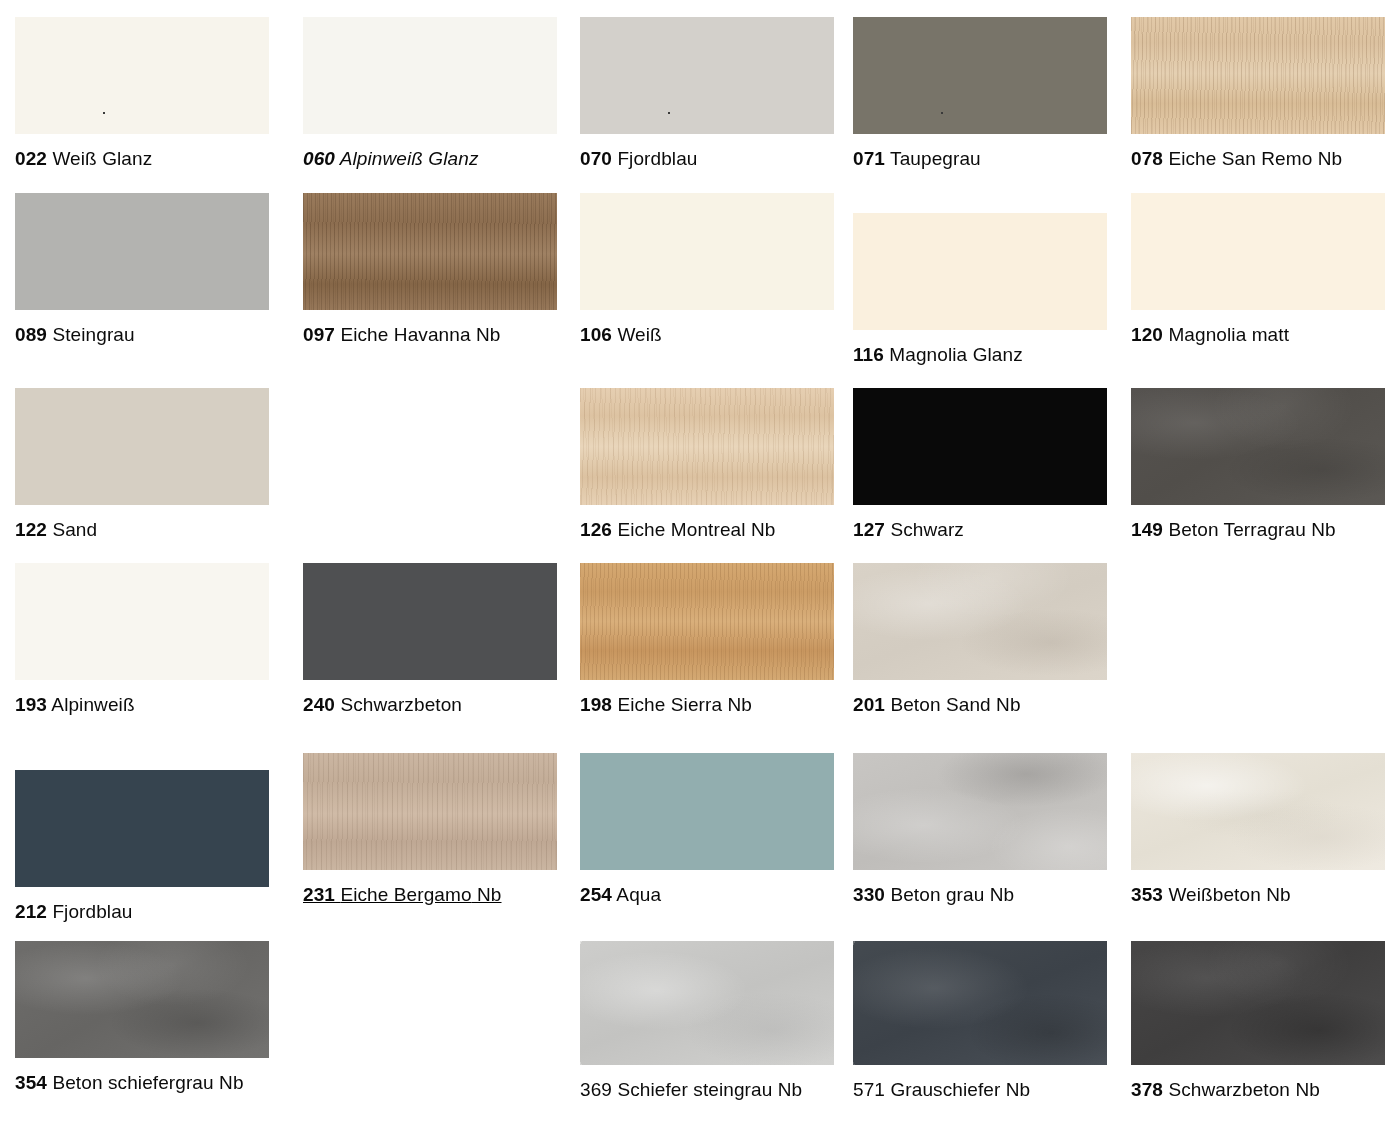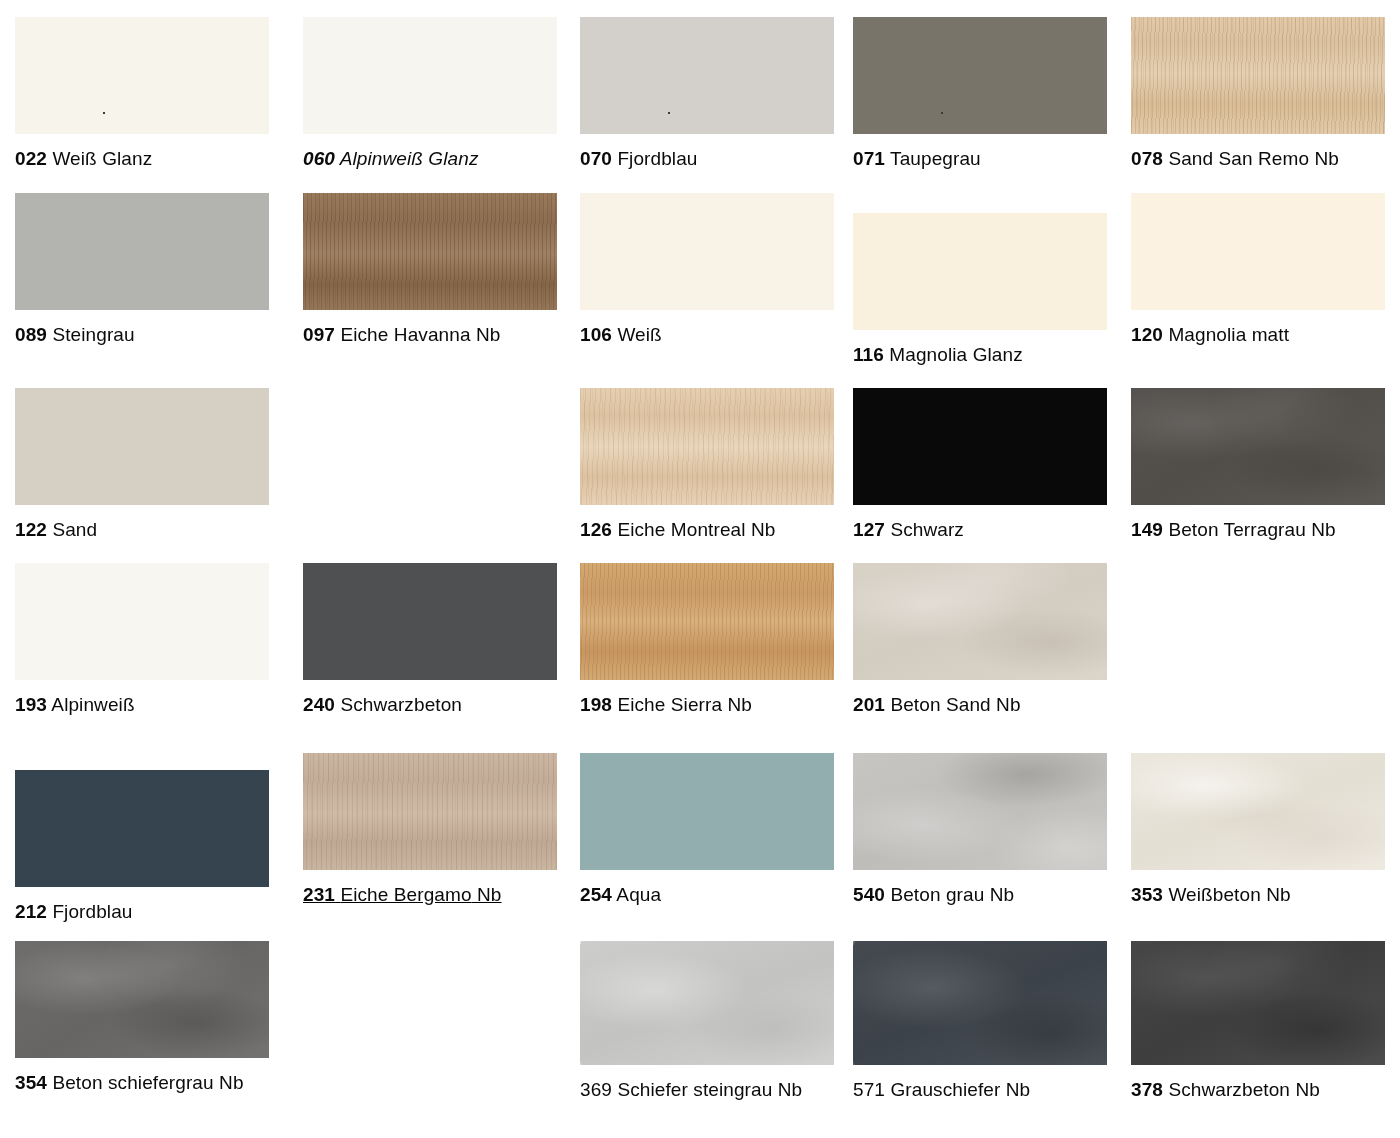--- a/index.html
+++ b/index.html
@@ -187,21 +187,21 @@
       <div class="swatch-cell" style="left: 853px; top: 17px;">
         <div class="swatch-chip" style="width: 254px; height: 117px; background-color: rgb(120, 116, 105);">
           <div class="speck" style="left: 88px; top: 95px;"></div>
         </div>
         <div class="swatch-label"><span class="code">071</span> <span class="name">Taupegrau</span></div>
       </div>
       <div class="swatch-cell" style="left: 1131px; top: 17px;">
         <div class="swatch-chip" style="width: 254px; height: 117px; background-color: rgb(222, 202, 169);">
           <div class="grain tex-wood-sanremo"></div>
         </div>
-        <div class="swatch-label"><span class="code">078</span> <span class="name">Sand San Remo</span>  <span class="name suffix">Nb</span></div>
+        <div class="swatch-label"><span class="code">078</span> <span class="name">Eiche San Remo</span>  <span class="name suffix">Nb</span></div>
       </div>
       <div class="swatch-cell" style="left: 15px; top: 193px;">
         <div class="swatch-chip" style="width: 254px; height: 117px; background-color: rgb(179, 179, 176);"></div>
         <div class="swatch-label"><span class="code">089</span> <span class="name">Steingrau</span></div>
       </div>
       <div class="swatch-cell" style="left: 303px; top: 193px;">
         <div class="swatch-chip" style="width: 254px; height: 117px; background-color: rgb(145, 115, 82);">
           <div class="grain tex-wood-havanna"></div>
         </div>
         <div class="swatch-label"><span class="code">097</span> <span class="name">Eiche Havanna</span>  <span class="name suffix">Nb</span></div>
@@ -269,21 +269,21 @@
         <div class="swatch-label"><span class="code">231</span> <span class="name">Eiche Bergamo</span>  <span class="name suffix">Nb</span></div>
       </div>
       <div class="swatch-cell" style="left: 580px; top: 753px;">
         <div class="swatch-chip" style="width: 254px; height: 117px; background-color: rgb(146, 174, 175);"></div>
         <div class="swatch-label"><span class="code">254</span> <span class="name">Aqua</span></div>
       </div>
       <div class="swatch-cell" style="left: 853px; top: 753px;">
         <div class="swatch-chip" style="width: 254px; height: 117px; background-color: rgb(197, 195, 192);">
           <div class="grain tex-concrete-grau"></div>
         </div>
-        <div class="swatch-label"><span class="code">540</span> <span class="name">Beton grau</span>  <span class="name suffix">Nb</span></div>
+        <div class="swatch-label"><span class="code">330</span> <span class="name">Beton grau</span>  <span class="name suffix">Nb</span></div>
       </div>
       <div class="swatch-cell" style="left: 1131px; top: 753px;">
         <div class="swatch-chip" style="width: 254px; height: 117px; background-color: rgb(233, 228, 218);">
           <div class="grain tex-concrete-weiss"></div>
         </div>
         <div class="swatch-label"><span class="code">353</span> <span class="name">Weißbeton</span>  <span class="name suffix">Nb</span></div>
       </div>
       <div class="swatch-cell" style="left: 15px; top: 941px;">
         <div class="swatch-chip" style="width: 254px; height: 117px; background-color: rgb(108, 107, 105);">
           <div class="grain tex-concrete-schiefergrau"></div>

